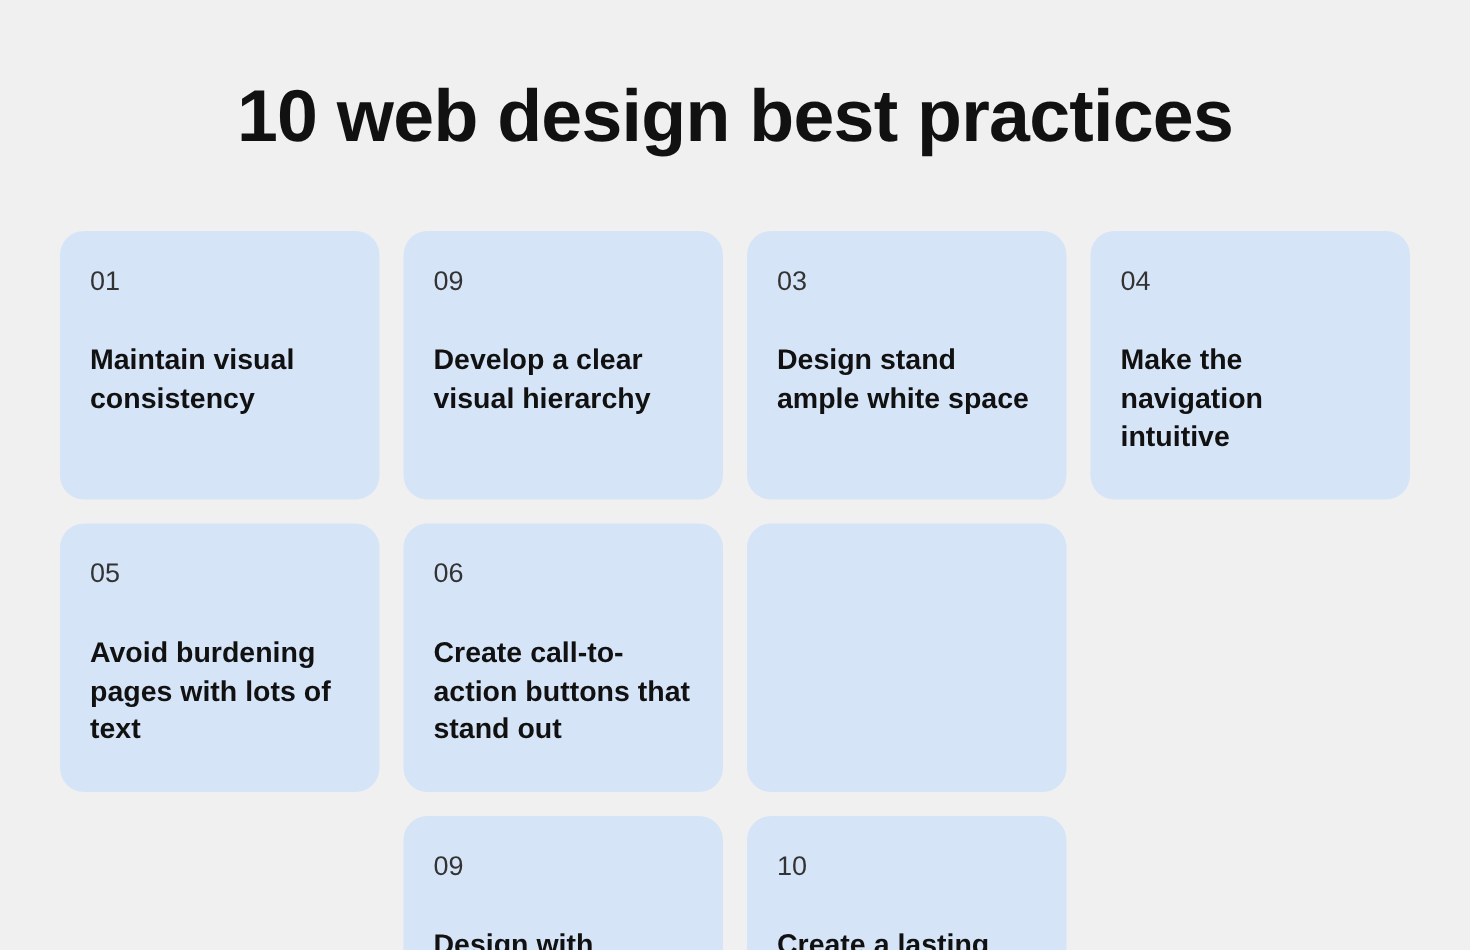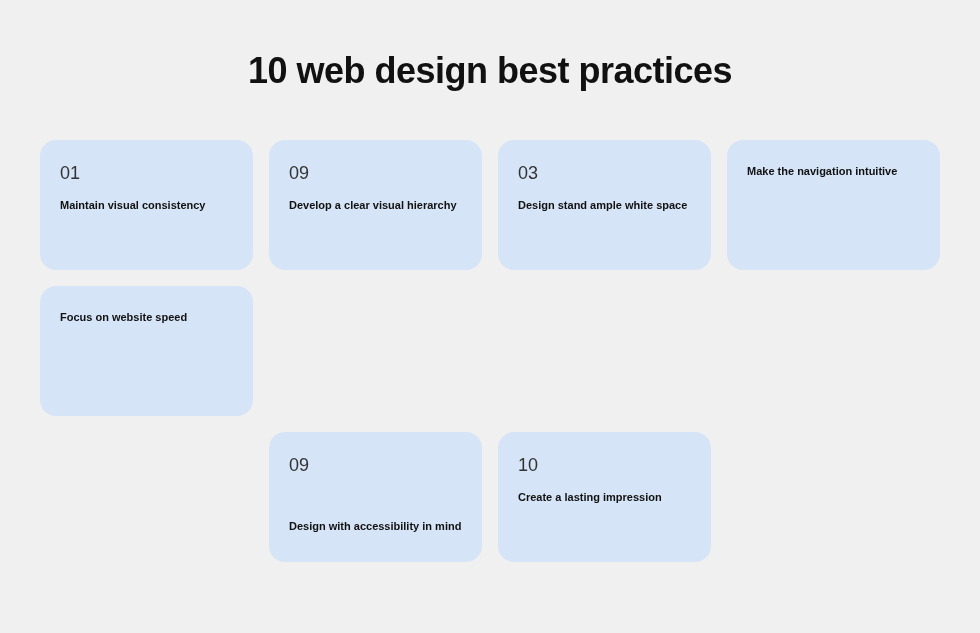--- a/index.html
+++ b/index.html
@@ -13,21 +13,21 @@
       font-family: -apple-system, BlinkMacSystemFont, 'Segoe UI', Helvetica, Arial, sans-serif;
       width: 980px;
       min-height: 633px;
       display: flex;
       flex-direction: column;
       align-items: center;
       padding: 50px 40px 40px;
     }
 
     .page-title {
-      font-size: 36px;
+      font-size: 49px;
       font-weight: 800;
       color: #111111;
       text-align: center;
       margin-bottom: 48px;
       letter-spacing: -0.5px;
     }
 
     .grid {
       display: grid;
       grid-template-columns: repeat(4, 1fr);
@@ -36,33 +36,33 @@
       width: 100%;
       max-width: 900px;
     }
 
     .card {
       background-color: #d6e4f7;
       border-radius: 16px;
       padding: 24px 20px 28px;
       display: flex;
       flex-direction: column;
-      gap: 16px;
+      gap: 32px;
       min-height: 130px;
     }
 
     .card-number {
       font-size: 18px;
       font-weight: 400;
       color: #333333;
       line-height: 1;
     }
 
     .card-label {
-      font-size: 11px;
+      font-size: 19px;
       font-weight: 600;
       color: #111111;
       line-height: 1.35;
     }
 
     
     .card-09 {
       grid-column: 2;
       grid-row: 3;
       justify-content: space-between;
@@ -89,28 +89,36 @@
     <span class="card-number">09</span>
     <span class="card-label">Develop a clear visual hierarchy</span>
   </div>
 
   <div class="card">
     <span class="card-number">03</span>
     <span class="card-label">Design stand ample white space</span>
   </div>
 
   <div class="card">
+    <span class="card-number">04</span>
     <span class="card-label">Make the navigation intuitive</span>
   </div>
 
+  <div class="card">
+    <span class="card-number">05</span>
+    <span class="card-label">Avoid burdening pages with lots of text</span>
+  </div>
 
+  <div class="card">
+    <span class="card-number">06</span>
+    <span class="card-label">Create call-to-action buttons that stand out</span>
+  </div>
 
 
   <div class="card">
-    <span class="card-label">Focus on website speed</span>
   </div>
 
   <div class="card card-09">
     <span class="card-number">09</span>
     <span class="card-label">Design with accessibility in mind</span>
   </div>
 
   <div class="card card-10">
     <span class="card-number">10</span>
     <span class="card-label">Create a lasting impression</span>

